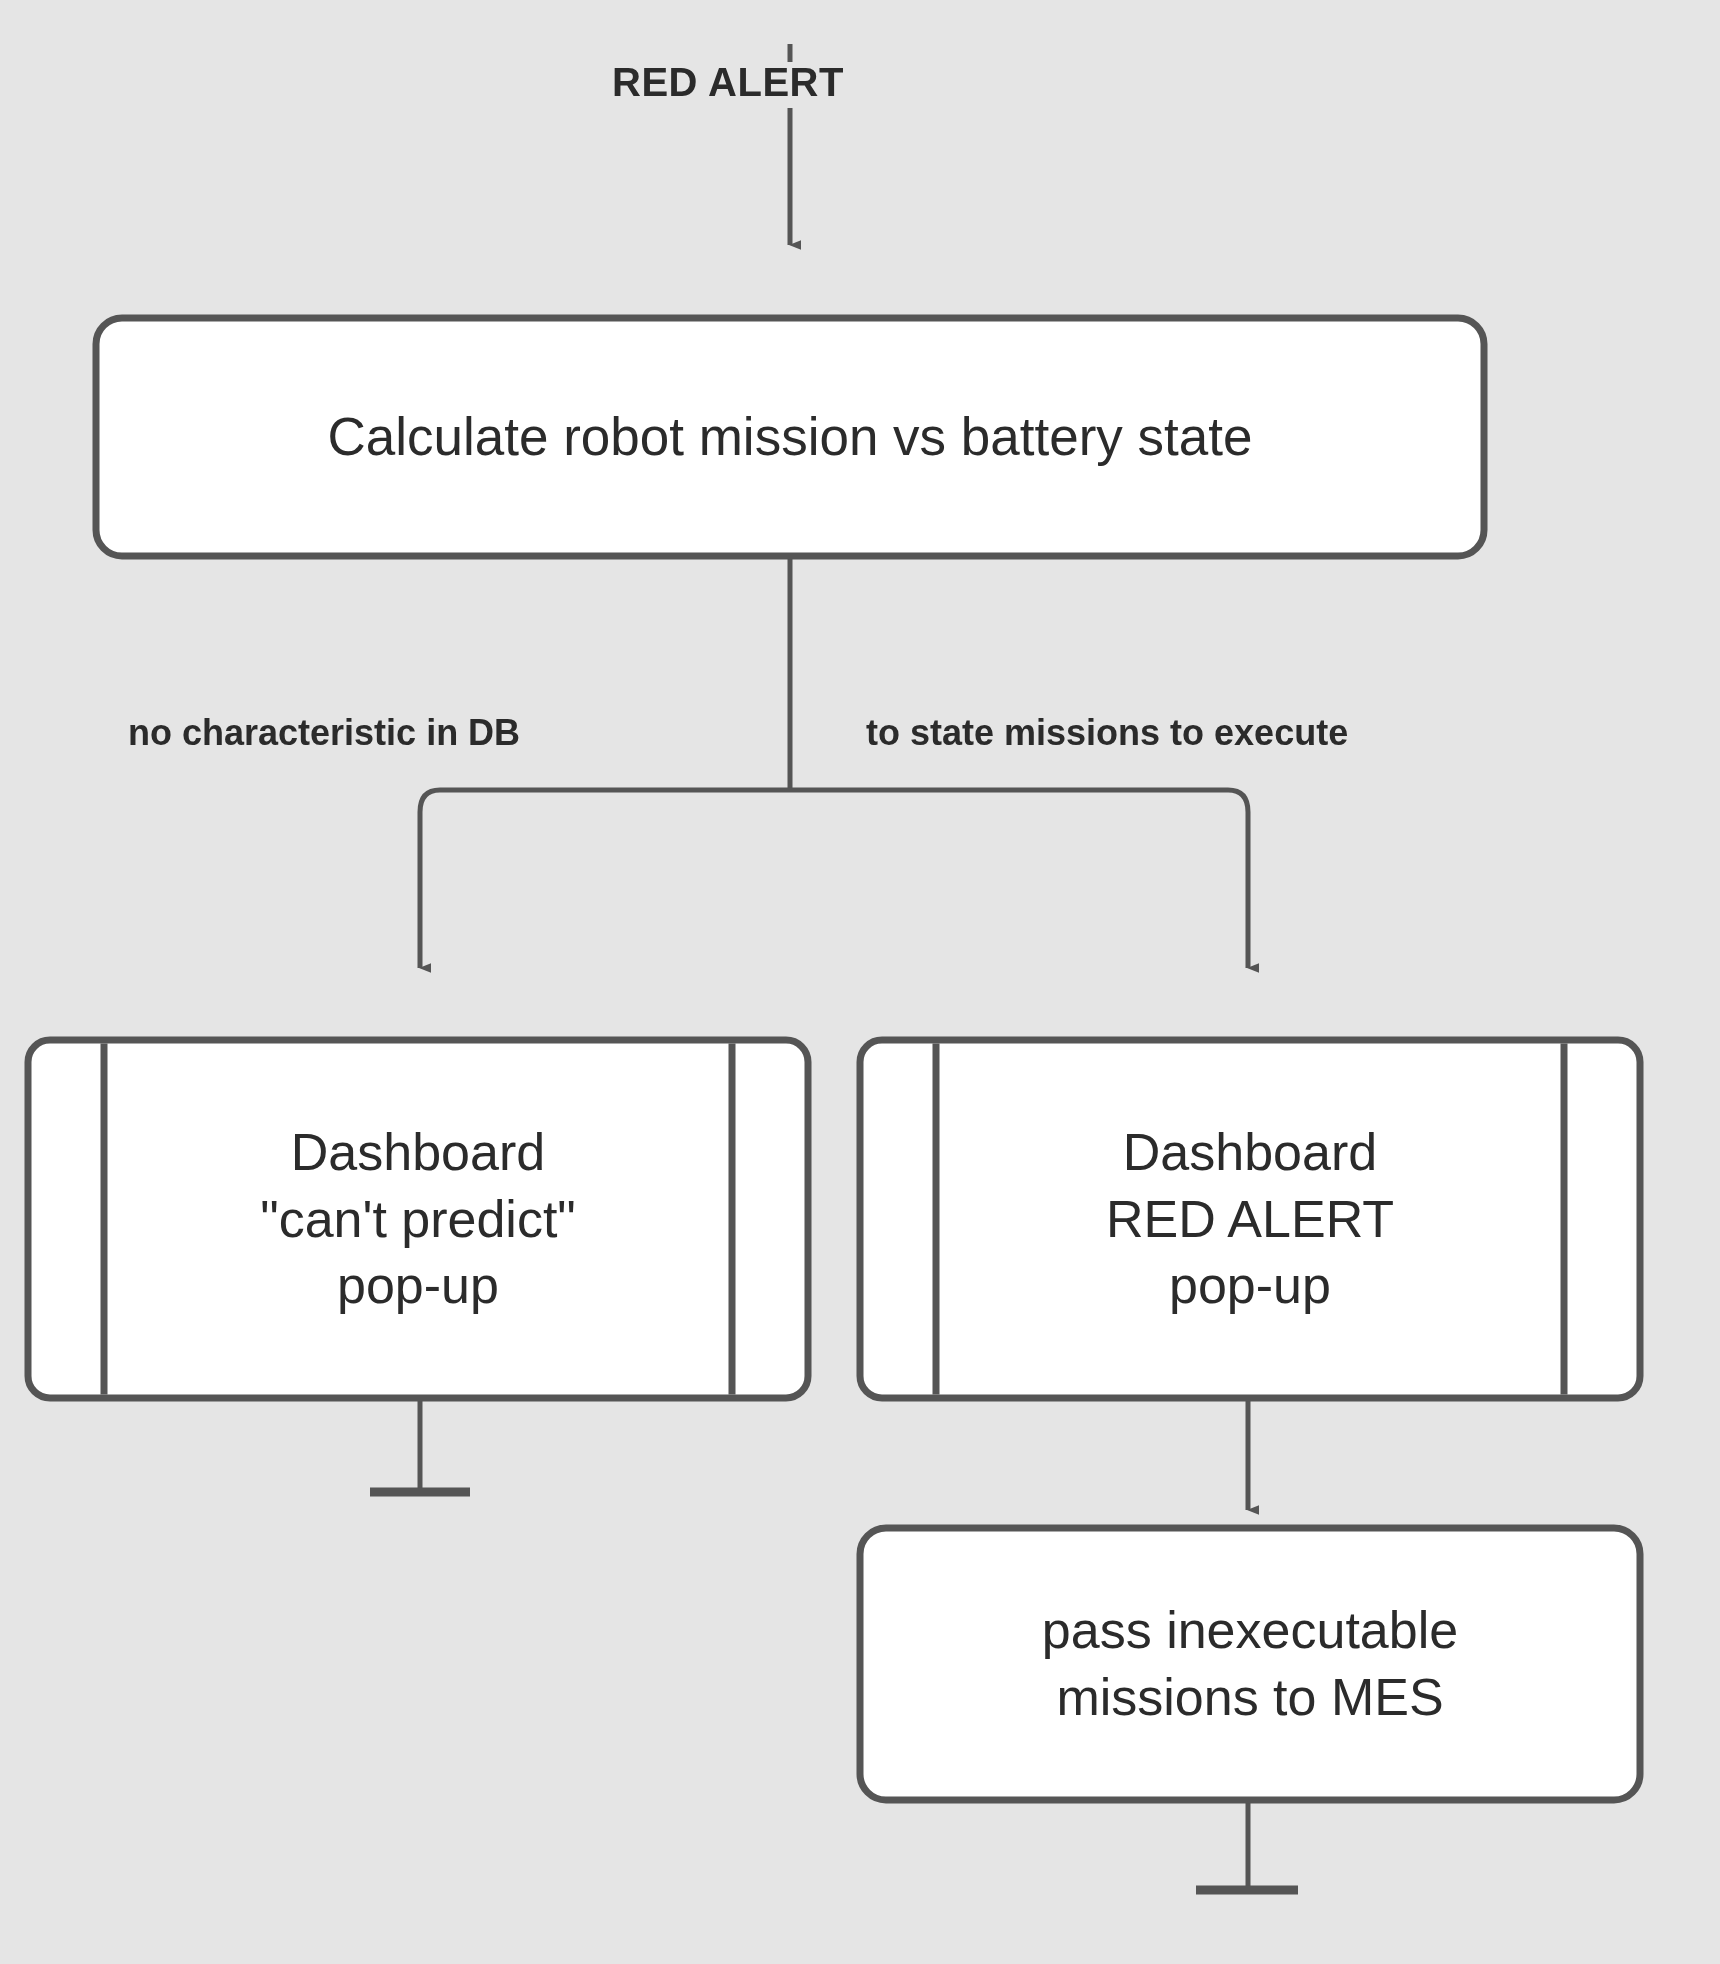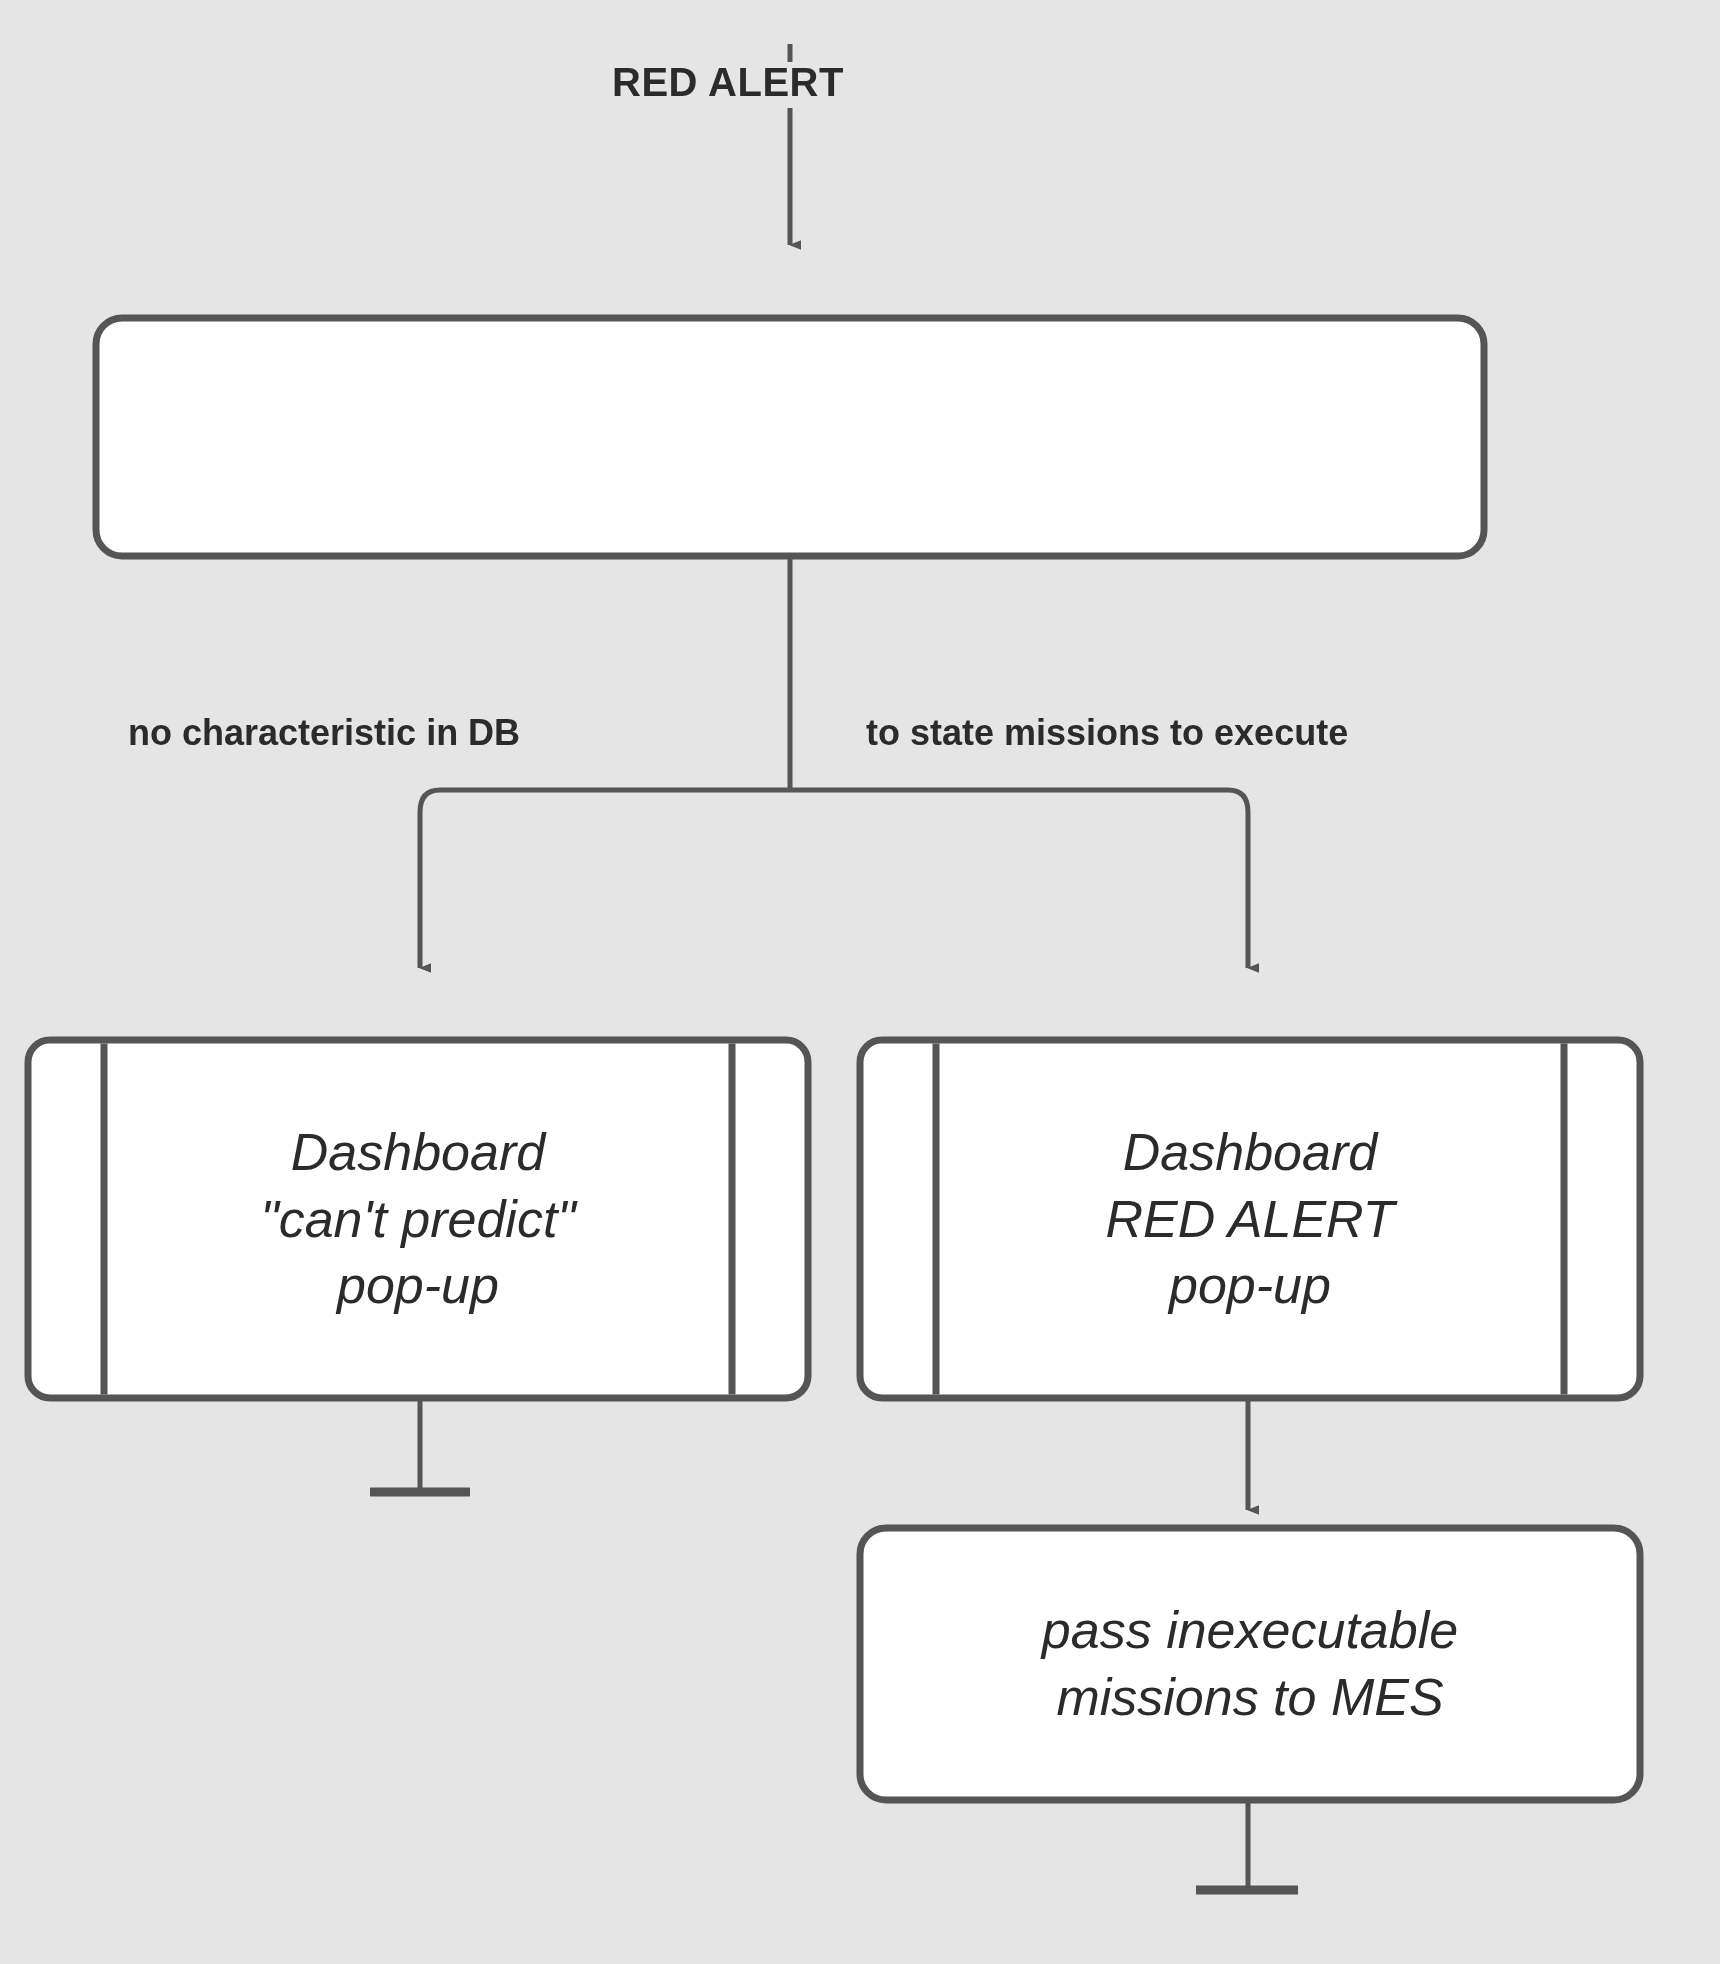--- a/index.html
+++ b/index.html
@@ -45,21 +45,21 @@
   }
   .start-label {
     position: absolute;
     font-size: 40px;
     font-weight: bold;
     color: #2b2b2b;
     white-space: nowrap;
     letter-spacing: 0.5px;
   }
   .proc-label { font-size: 53px; }
-  .sub-label  { font-size: 52px; font-style: italic; }
+  .sub-label  { font-size: 52px; }
 </style>
 </head>
 <body>
 
 <div id="canvas">
 
   <svg id="flow-svg" viewBox="0 0 1720 1964">
     <defs>
       <marker id="arrowFilled" markerWidth="10" markerHeight="12" refX="4.8" refY="11" orient="auto" markerUnits="userSpaceOnUse">
         <path d="M0,0 L9.6,0 L4.8,12 Z" fill="#555555"></path>
@@ -114,20 +114,21 @@
       <line x1="1564" y1="1043.5" x2="1564" y2="1394.5" stroke="#555555" stroke-width="7"></line>
     </g>
 
     <g>
       <rect x="860" y="1528" width="780" height="272" rx="26" ry="26" fill="#ffffff" stroke="#555555" stroke-width="7"></rect>
     </g>
   </svg>
 
   <div class="start-label" style="left:612px; top:60px;">RED ALERT</div>
 
+  <div class="node-text proc-label" style="left:96px; top:318px; width:1388px; height:238px;">Calculate robot mission vs battery state</div>
 
   <div class="edge-label" style="left:128px; top:712px;">no characteristic in DB</div>
 
   <div class="edge-label" style="left:866px; top:712px;">to state missions to execute</div>
 
   <div class="node-text sub-label" style="left:104px; top:1040px; width:628px; height:358px;">Dashboard
 "can't predict"
 pop-up</div>
 
   <div class="node-text sub-label" style="left:936px; top:1040px; width:628px; height:358px;">Dashboard

